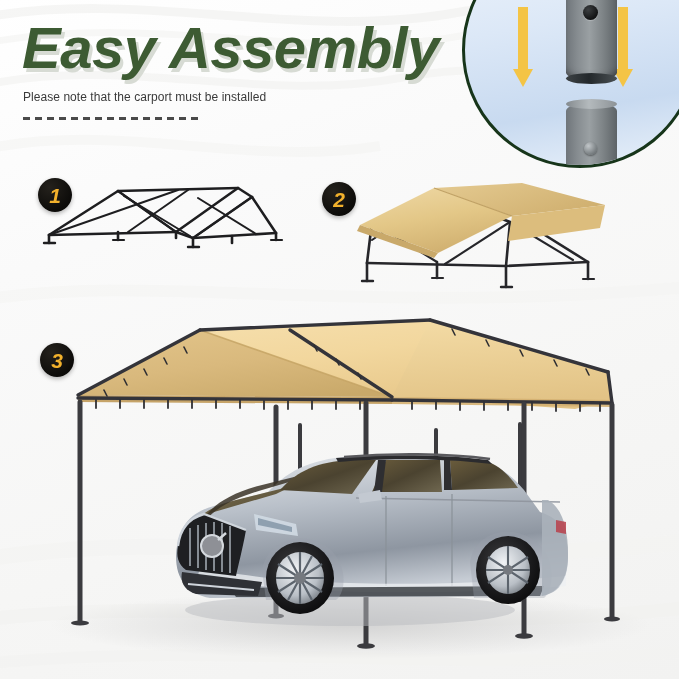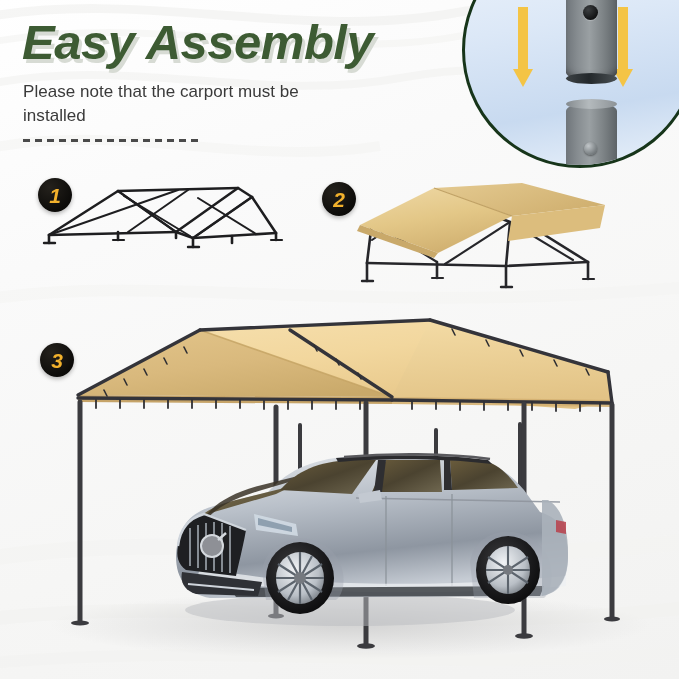--- a/index.html
+++ b/index.html
@@ -16,33 +16,33 @@
     overflow:hidden;
     background:
       linear-gradient(160deg,#ffffff 0%,#fafafa 30%,#f6f6f5 65%,#f2f2f1 100%);
   }
   
   .bg-wave{position:absolute;pointer-events:none;left:0;top:0;width:679px;height:679px;opacity:.55;}
 
   
   .header{position:absolute;left:22px;top:18px;width:430px;}
   .title{
-    font-size:49px;
+    font-size:58px;
     font-weight:bold;
     font-style:italic;
     letter-spacing:-0.5px;
     color:#3d5b33;
     line-height:1.02;
     margin:0;
     text-shadow:3px 4px 0 #d7dbd4;
     white-space:nowrap;
   }
   .subtitle{
     margin:12px 0 0 1px;
-    font-size:17px;
+    font-size:12px;
     line-height:1.42;
     color:#3a3a3a;
     max-width:290px;
     letter-spacing:.05px;
   }
   .divider{
     margin-top:11px;margin-left:1px;
     width:178px;height:3px;
     background-image:repeating-linear-gradient(to right,#4a4a4a 0,#4a4a4a 7px,transparent 7px,transparent 12px);
   }

